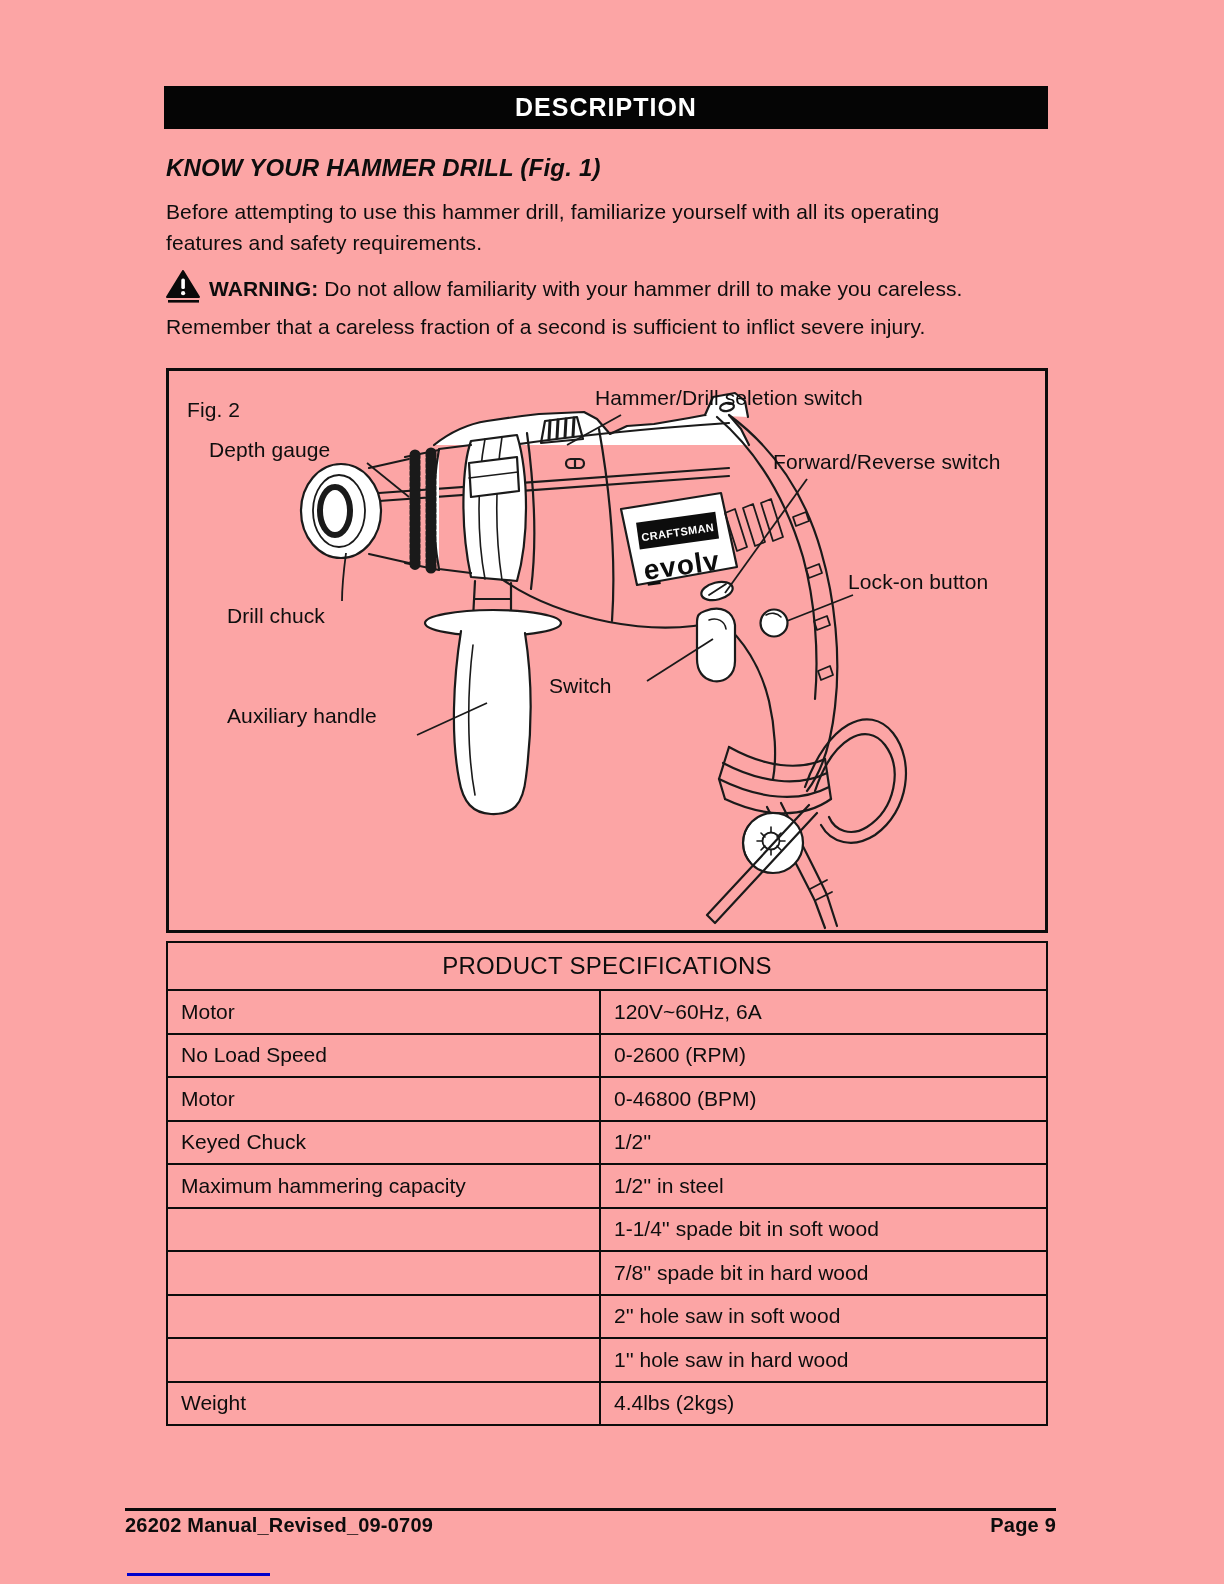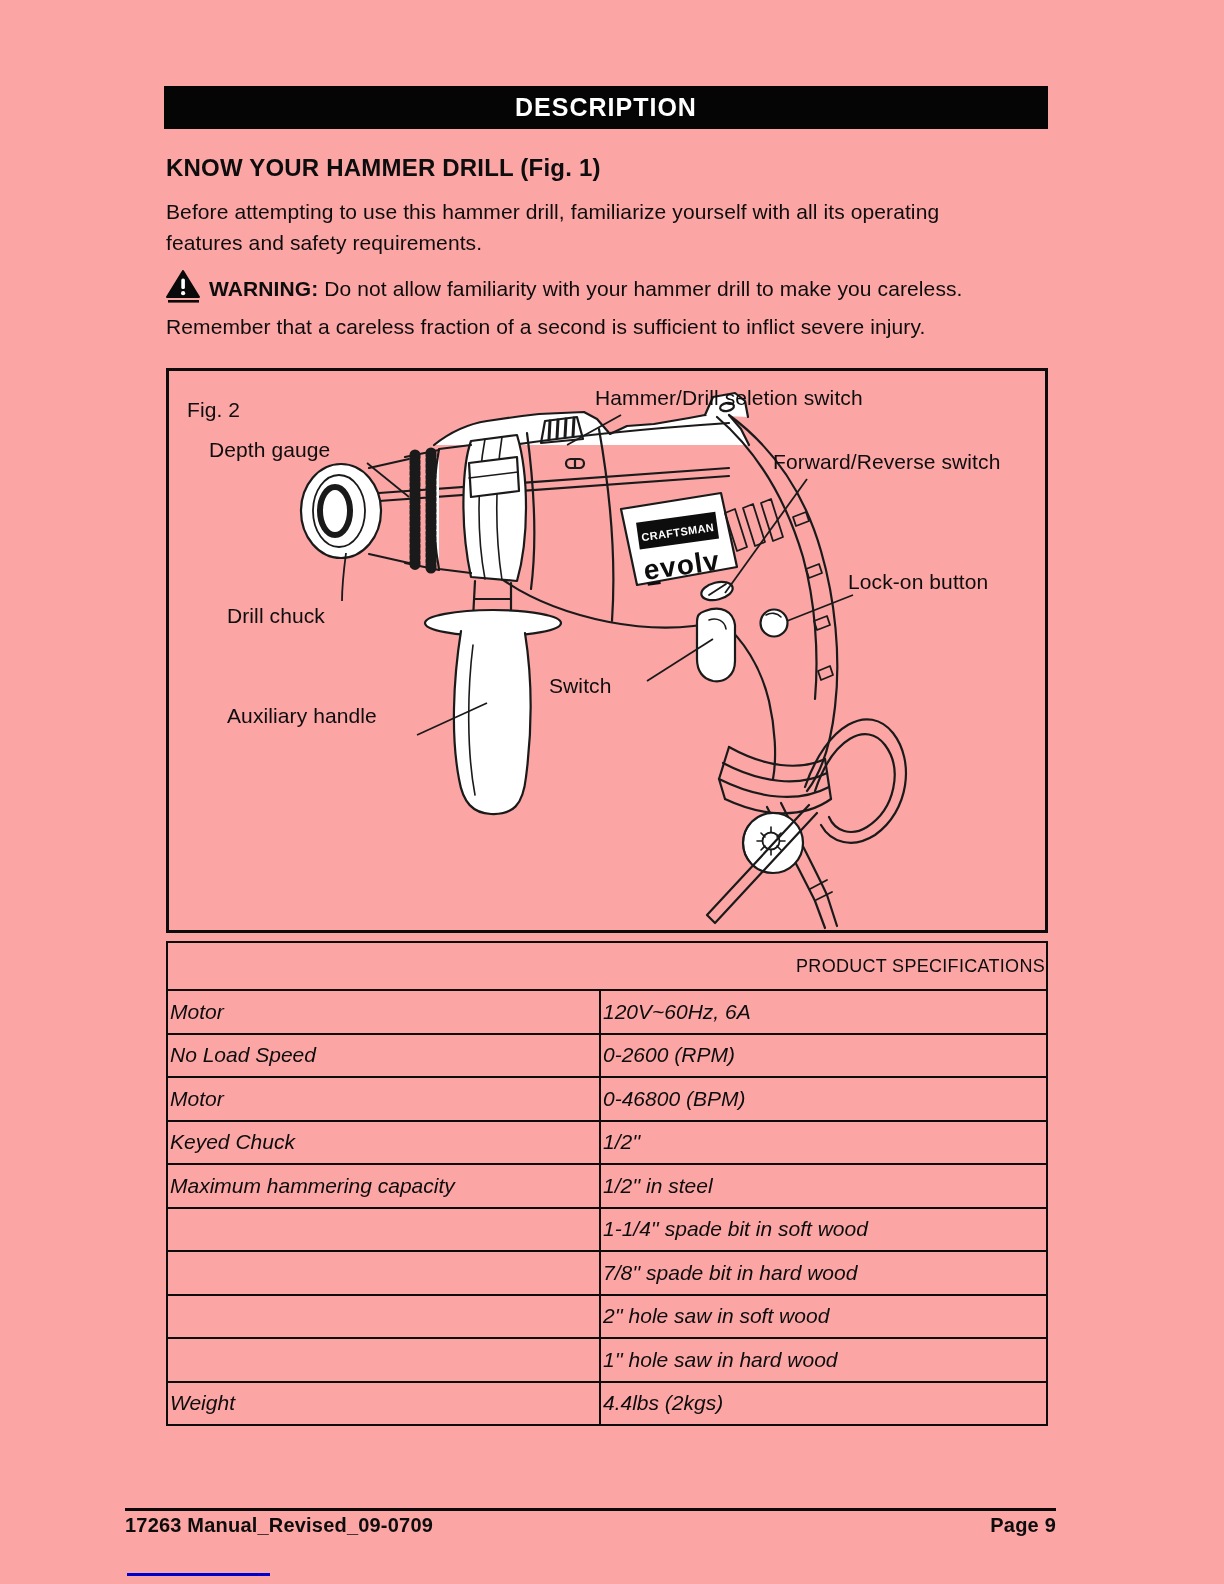--- a/index.html
+++ b/index.html
@@ -14,21 +14,21 @@
   .abs{position:absolute;}
   
   .desc-bar{
     left:164px;top:86px;width:884px;height:43px;
     background:#050505;color:#ffffff;
     display:flex;align-items:center;justify-content:center;
     font-size:25px;font-weight:bold;letter-spacing:1px;
   }
   .h1{
     left:166px;top:154px;width:700px;
-    font-size:24px;font-weight:bold;letter-spacing:0.2px;
+    font-size:24px;font-weight:bold;letter-spacing:0.2px;font-style:italic;
   }
   .body-text{
     font-size:21px;line-height:31px;letter-spacing:0.1px;
   }
   .intro{left:166px;top:196px;width:800px;}
   .warning{left:166px;top:270px;width:836px;}
   .warning b{font-weight:bold;}
   .warn-icon{display:inline-block;vertical-align:-7px;margin-right:9px;}
   
   .fig-box{
@@ -43,26 +43,26 @@
   .fig-svg .brand-top{font-size:11px;font-weight:bold;fill:#ffffff;letter-spacing:0.4px;}
   .fig-svg .brand-bottom{font-size:28px;font-weight:bold;fill:#0d0d0d;letter-spacing:1px;}
   
   table.spec{
     position:absolute;left:166px;top:941px;width:882px;
     border-collapse:collapse;table-layout:fixed;
     font-size:21px;color:#0d0d0d;
   }
   table.spec,table.spec th,table.spec td{border:2.5px solid #0c0c0c;}
   table.spec th{
-    height:44px;font-weight:normal;text-align:right;
-    font-size:18px;letter-spacing:0.3px;
+    height:44px;font-weight:normal;text-align:center;
+    font-size:24px;letter-spacing:0.3px;
   }
   table.spec td{
-    height:41.5px;padding:0 0 0 2px;vertical-align:middle;
-    white-space:nowrap;overflow:hidden;font-style:italic;
+    height:41.5px;padding:0 0 0 13px;vertical-align:middle;
+    white-space:nowrap;overflow:hidden;
   }
   table.spec col.c1{width:433px;}
   
   .footer-rule{left:125px;top:1508px;width:931px;height:3px;background:#0a0a0a;}
   .footer-row{
     left:125px;top:1514px;width:931px;
     display:flex;justify-content:space-between;
     font-size:20px;font-weight:bold;letter-spacing:0.2px;
   }
   .link-artifact{left:127px;top:1573px;width:143px;height:2.5px;background:#0000cc;}
@@ -247,18 +247,18 @@
         </tr>
     <tr>
           <td>Weight</td>
           <td>4.4lbs (2kgs)</td>
         </tr>
   </tbody>
     </table>
 
   <div class="abs footer-rule"></div>
   <div class="abs footer-row">
-    <span>17263 Manual_Revised_09-0709</span>
+    <span>26202 Manual_Revised_09-0709</span>
     <span>Page 9</span>
   </div>
   <div class="abs link-artifact"></div>
 
 </div>
 
 </body></html>

